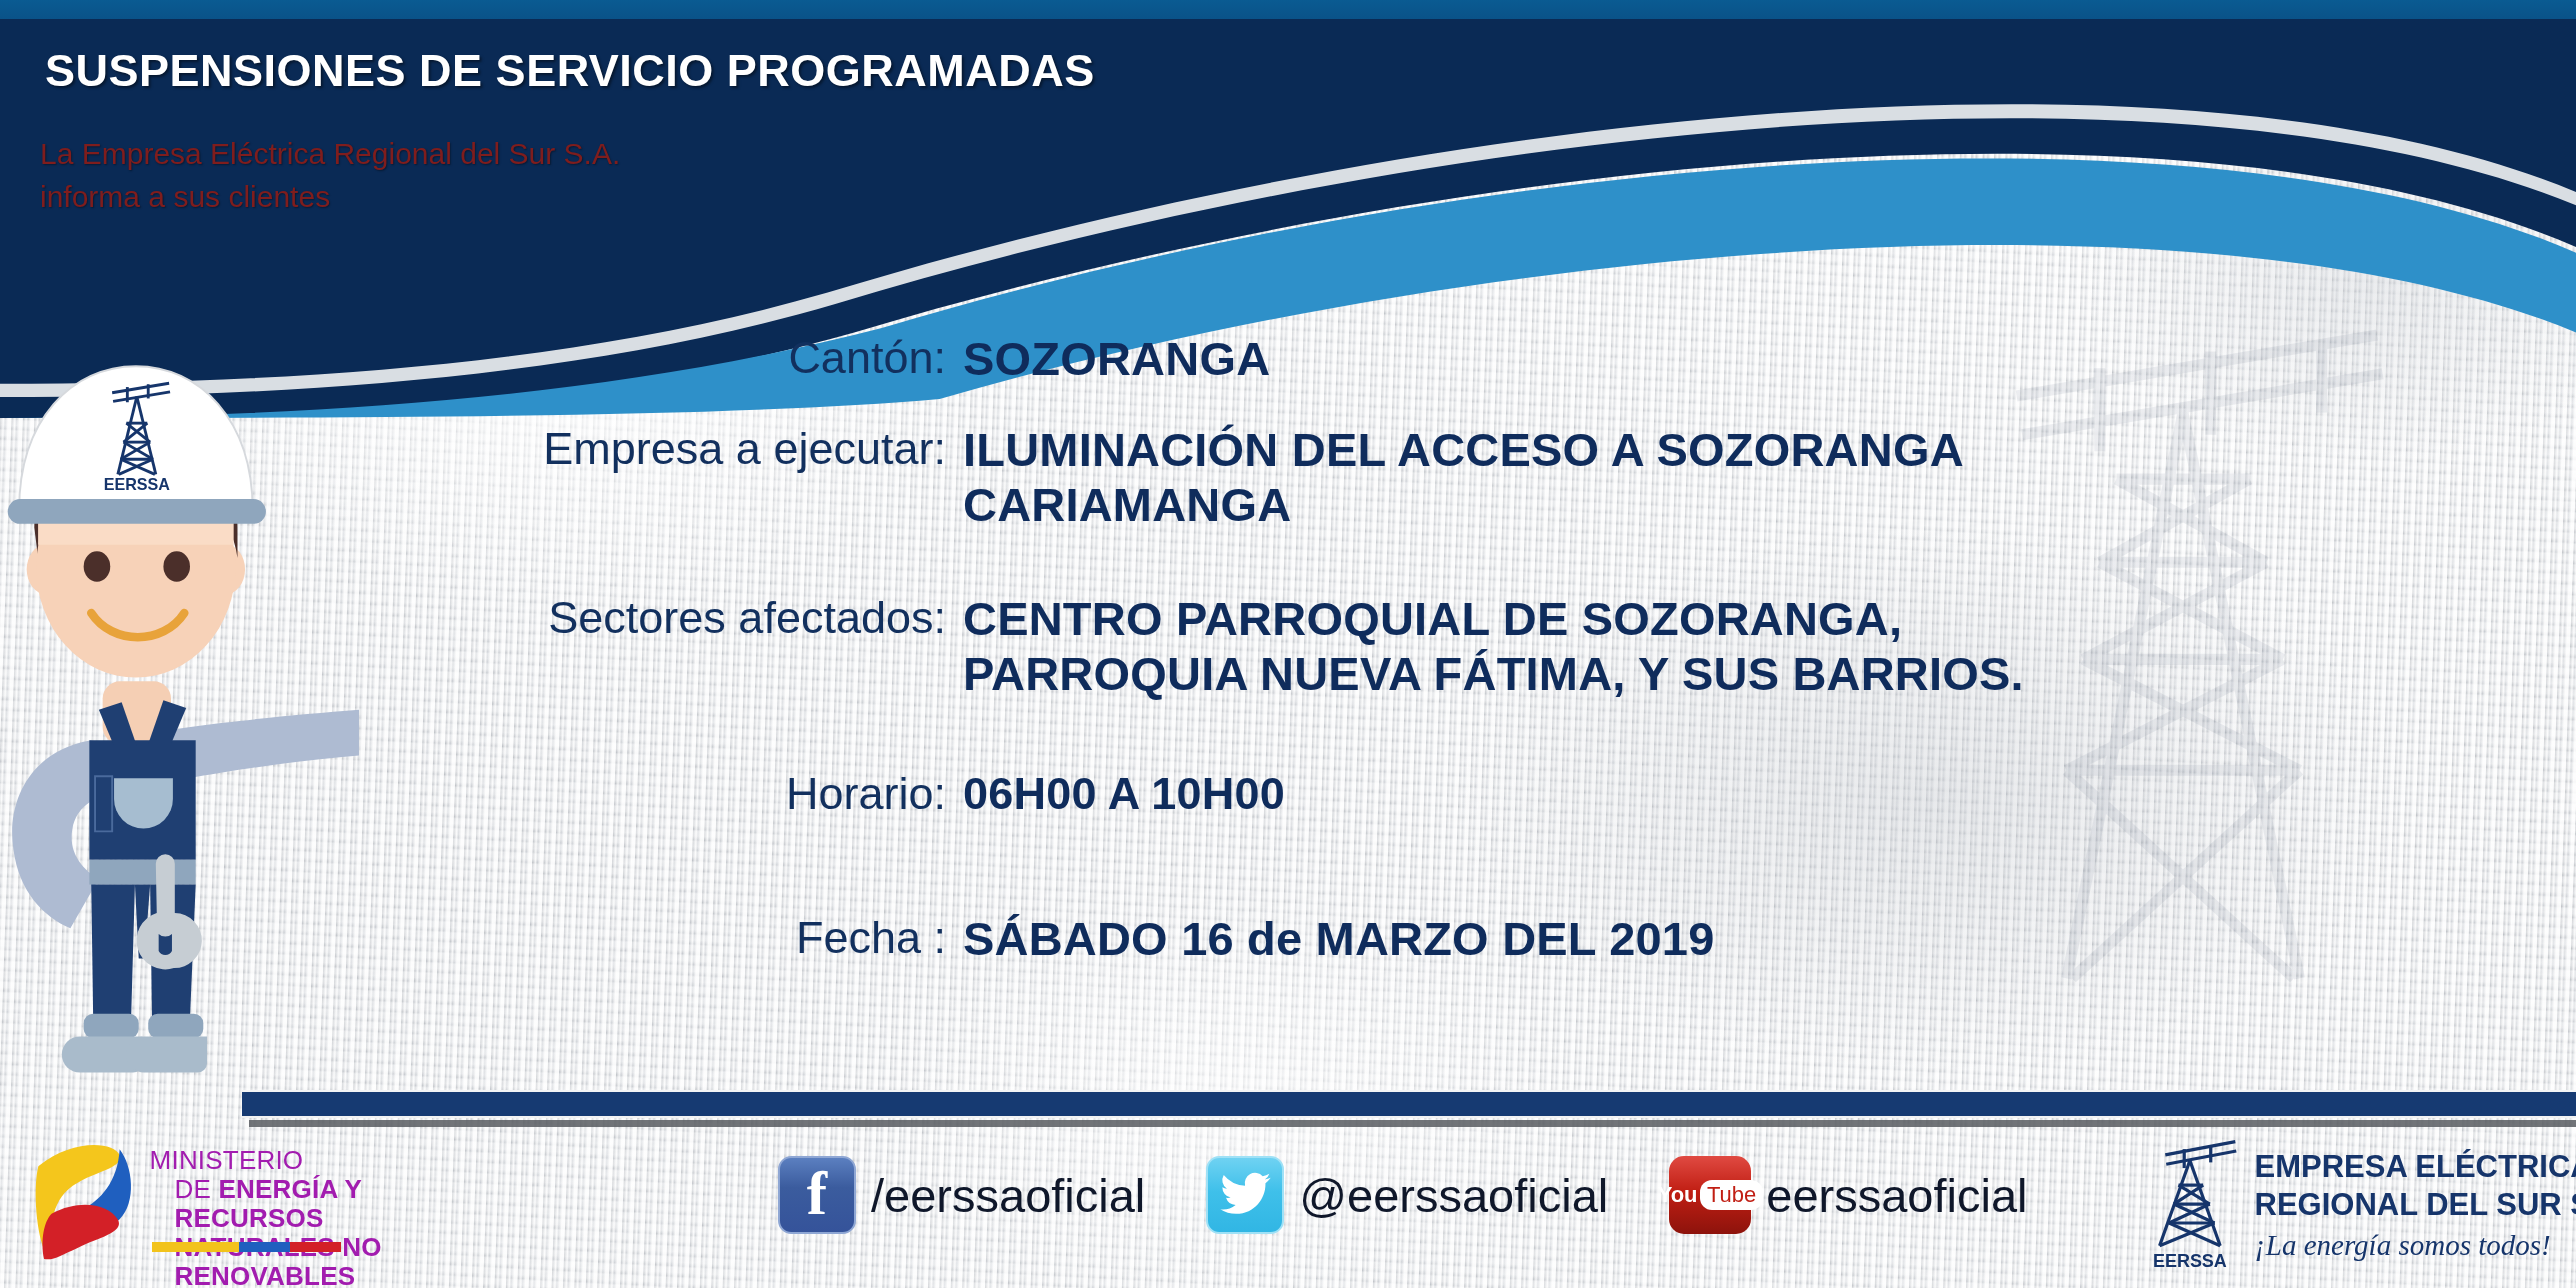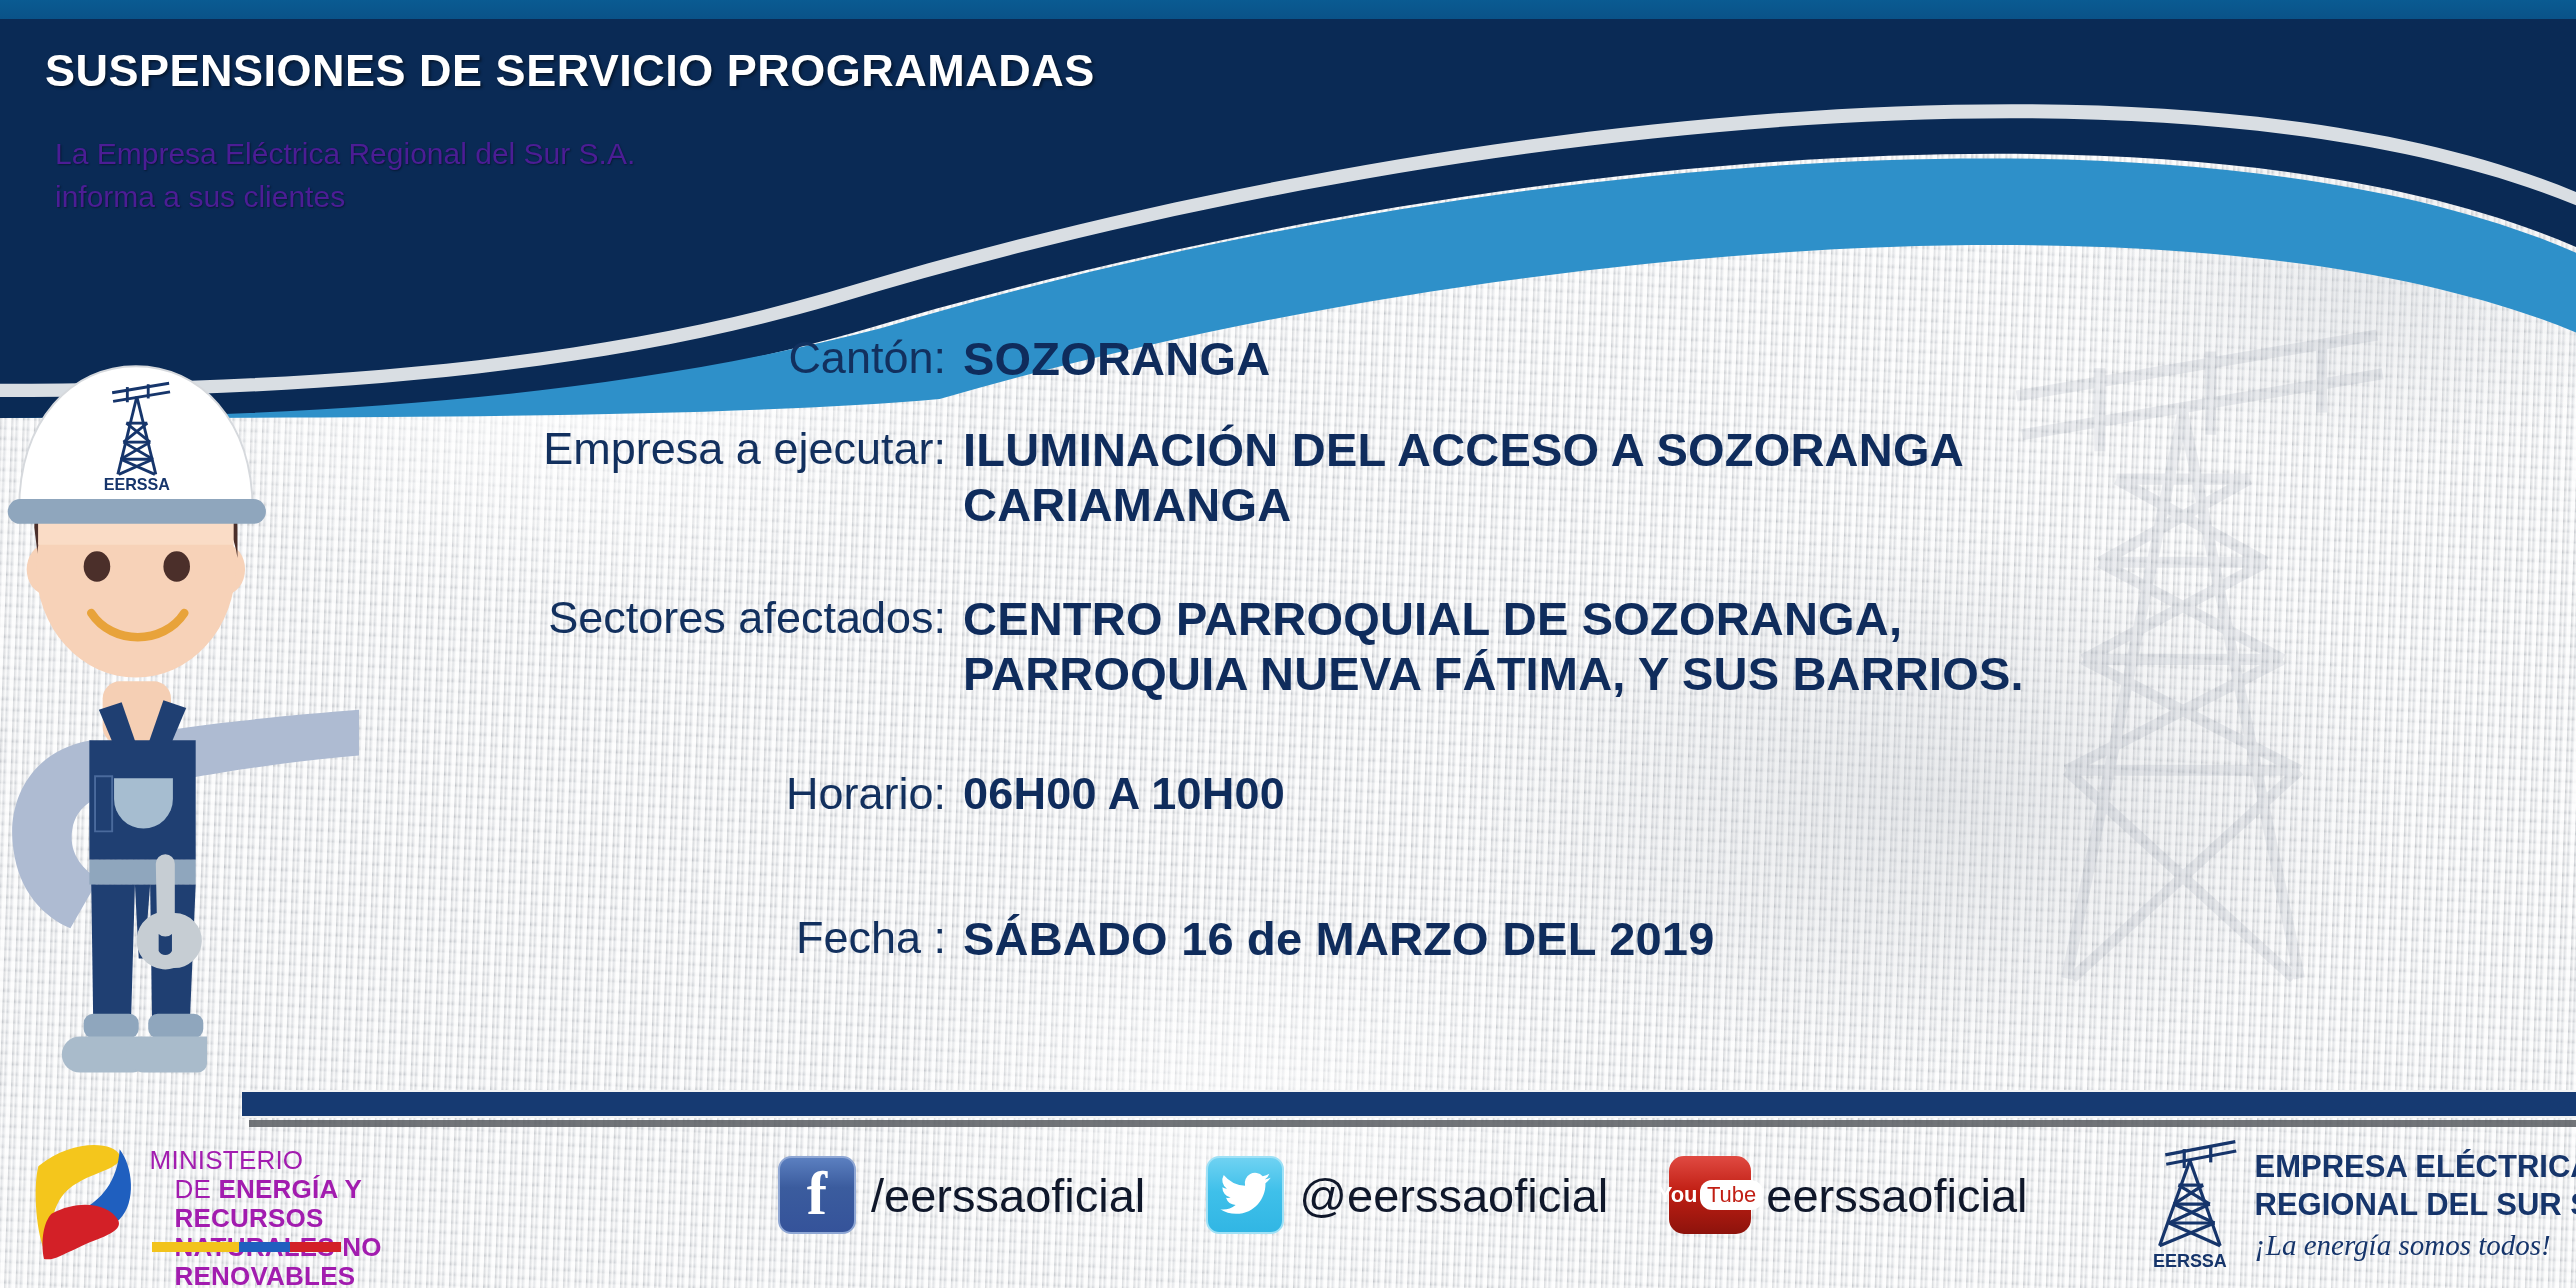--- a/index.html
+++ b/index.html
@@ -50,22 +50,22 @@
   .header-wave svg{display:block;width:100%;height:100%;}
 
   .hdr-title{
     position:absolute;left:45px;top:45px;
     font-size:45px;font-weight:bold;color:#ffffff;
     letter-spacing:0.5px;
     text-shadow:1.9px 1.9px 2.8px rgba(0,0,0,.45);
     white-space:nowrap;
   }
   .hdr-sub{
-    position:absolute;left:55px;top:133px;
-    font-size:30px;color:#4c1d95;line-height:1.42;
+    position:absolute;left:40px;top:133px;
+    font-size:30px;color:#7f1d1d;line-height:1.42;
     text-shadow:0.9px 0.9px 1.9px rgba(0,0,0,.4);
   }
 
   
   .mascot{position:absolute;left:0px;top:332px;width:361px;height:769px;}
   .mascot svg{width:100%;height:100%;}
 
   
   .rows{position:absolute;left:0;top:313px;width:2188px;}
   .row{position:relative;display:flex;align-items:flex-start;}

